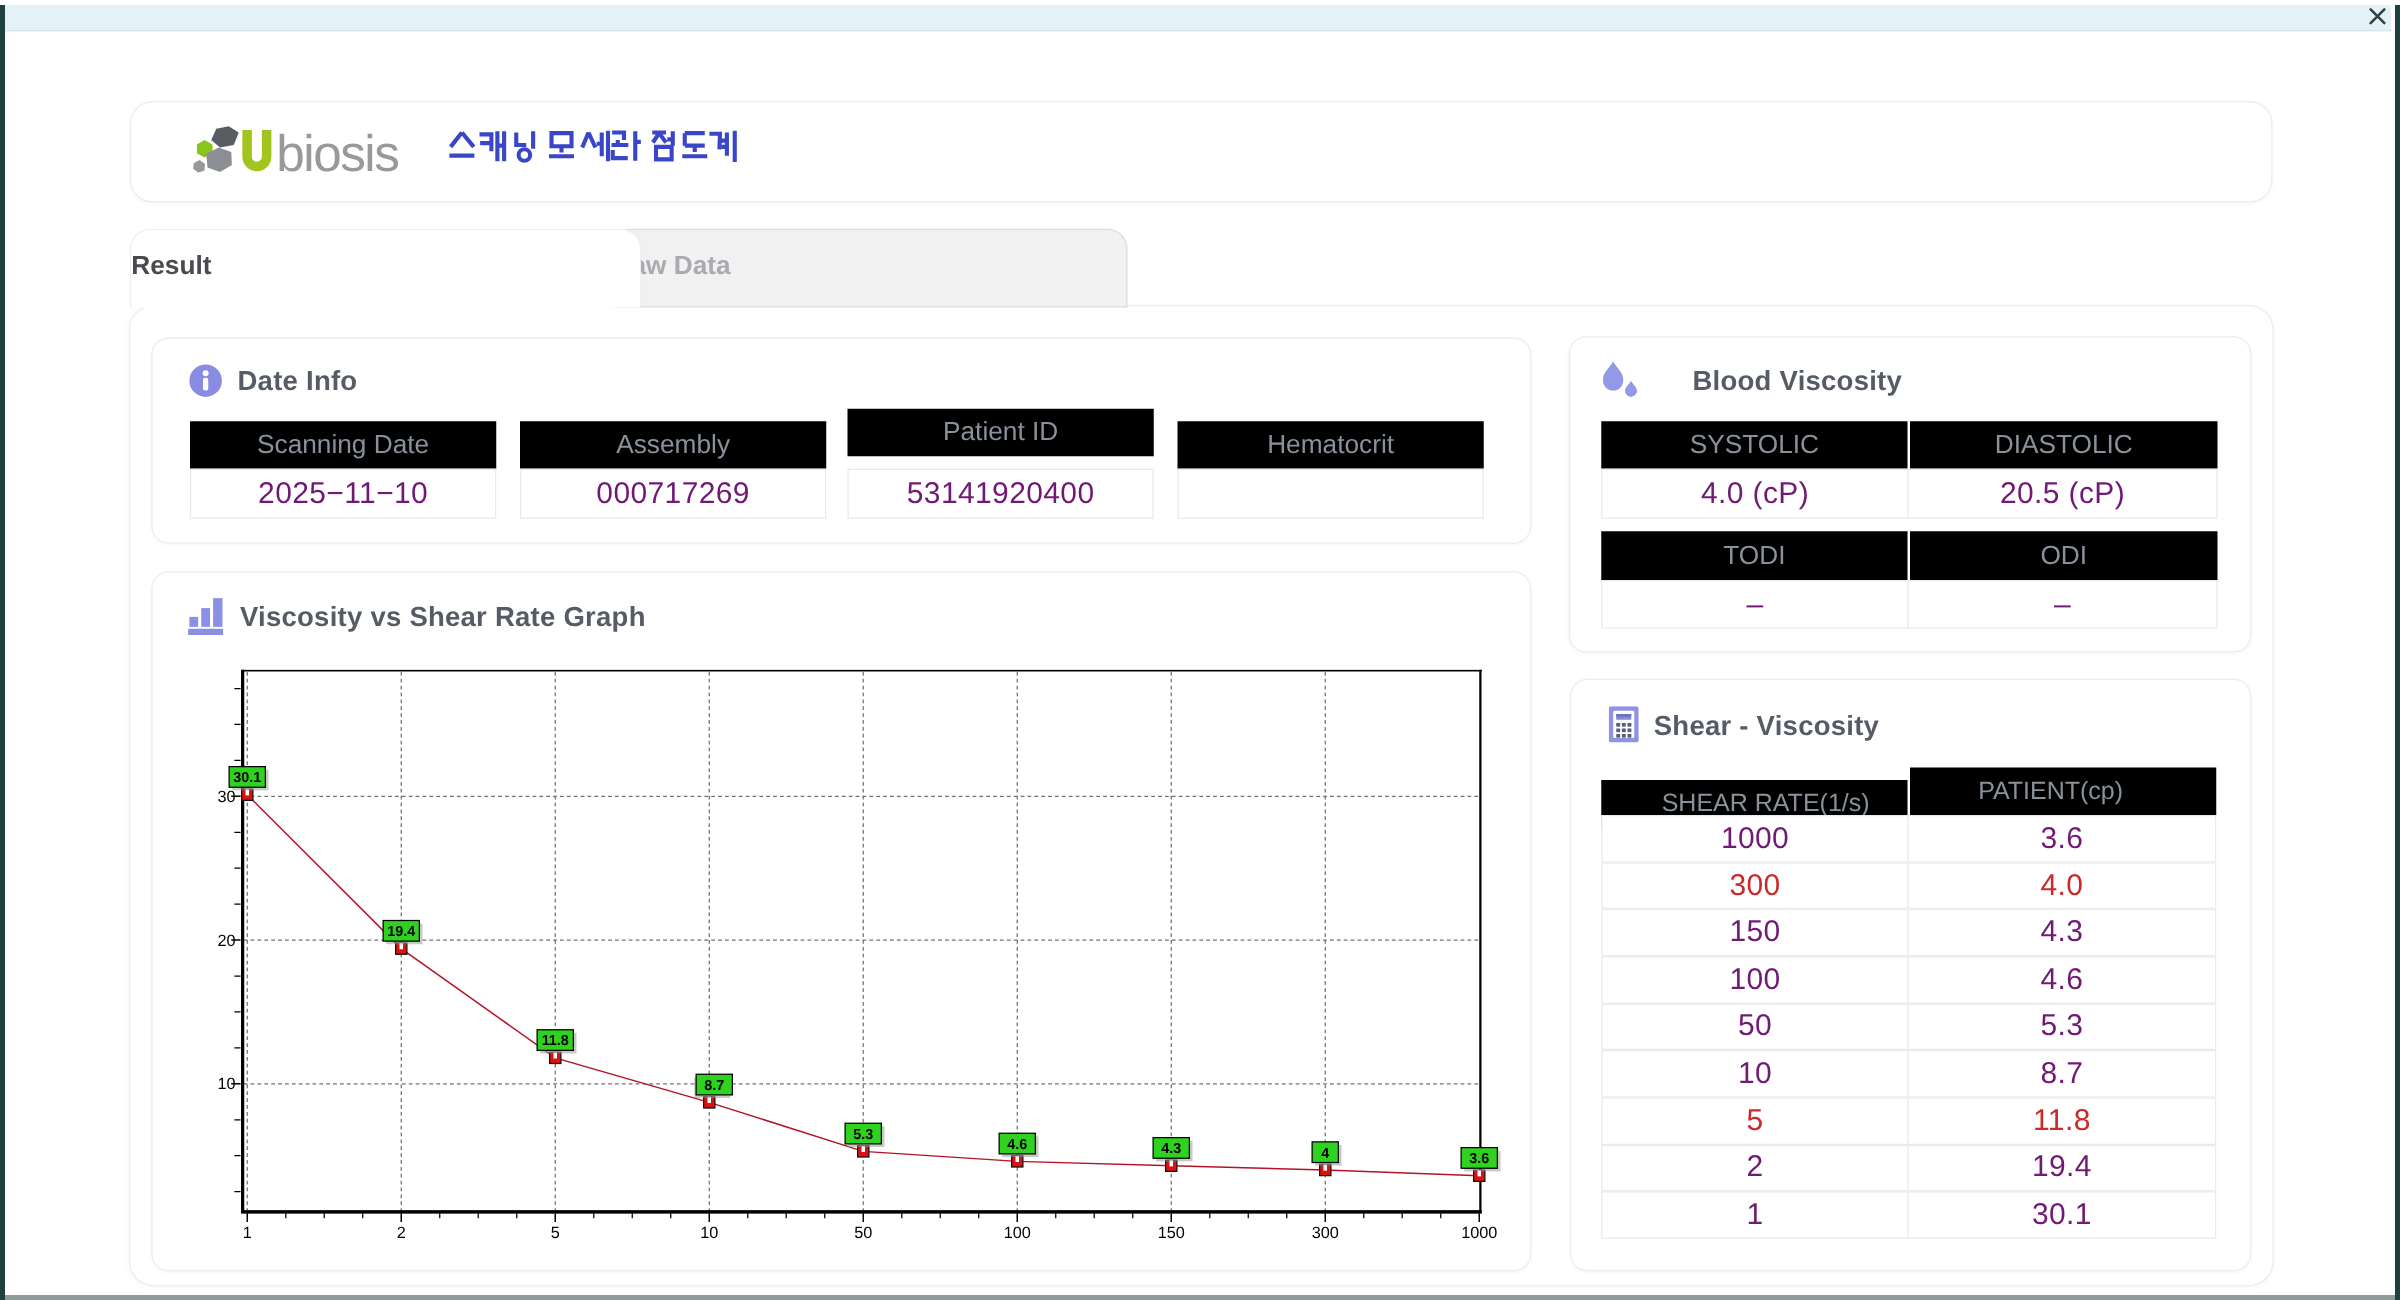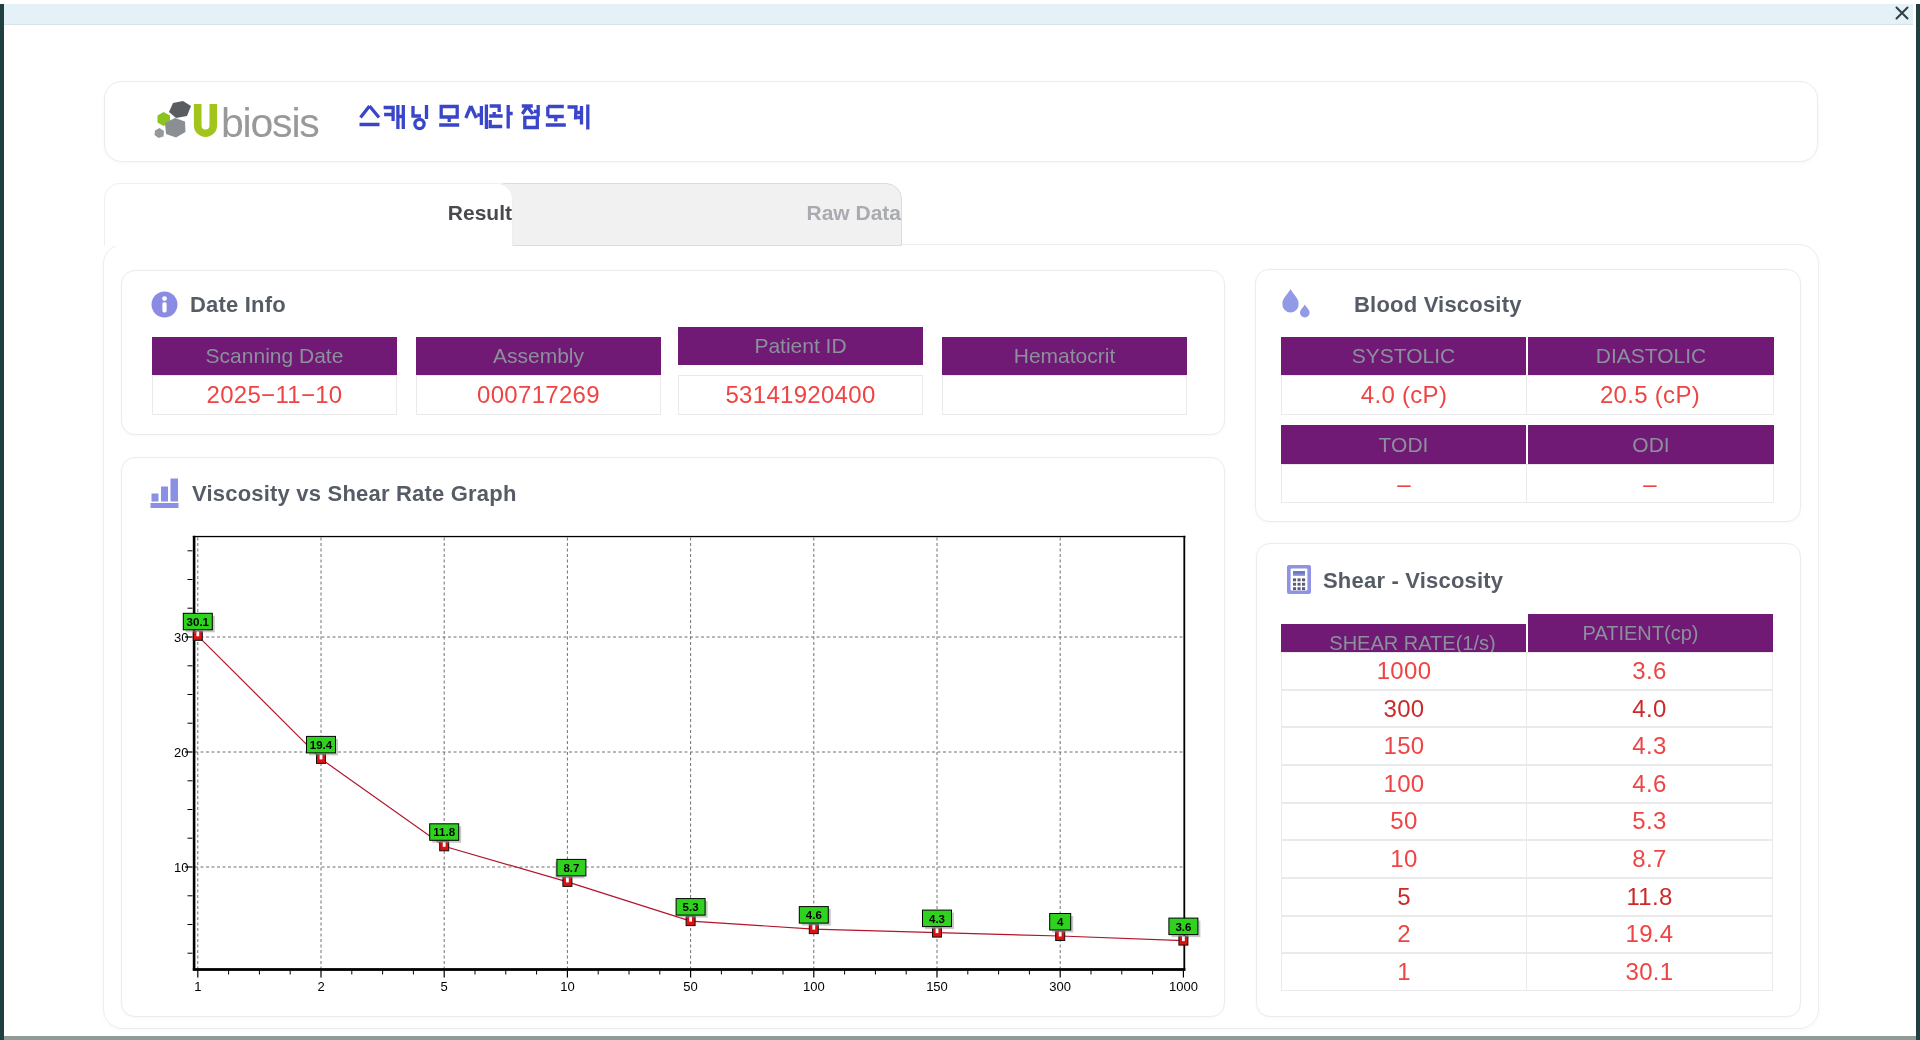--- a/index.html
+++ b/index.html
@@ -7,35 +7,35 @@
 .abs{position:absolute;}
 
 #edgeL{left:0;top:4px;width:4px;height:1036px;background:#20403f;}
 #edgeR{left:1916px;top:4px;width:4px;height:1036px;background:#20403f;}
 #titlebar{left:4px;top:4px;width:1909px;height:20px;background:#e4f1f7;border-bottom:1px solid #d8e4e9;}
 #bottombar{left:4px;top:1036px;width:1912px;height:4px;background:#8e9b99;}
 #closex{left:1894px;top:5px;width:16px;height:16px;}
 
 #headercard{left:104px;top:81px;width:1712px;height:79px;background:#fff;border:1px solid #ebebee;border-radius:18px;box-shadow:0 1px 4px rgba(0,0,0,0.03);}
 
-.tab{top:183px;height:61px;text-align:right;font-weight:bold;font-size:21px;line-height:58px;border-radius:16px 16px 0 0;}
+.tab{top:183px;height:61px;text-align:left;font-weight:bold;font-size:21px;line-height:58px;border-radius:16px 16px 0 0;}
 #tabResult{left:104px;width:407px;background:#fff;border:1px solid #efeff1;border-bottom:none;color:#4a4a4e;z-index:3;height:62px;}
 #tabRaw{left:489px;width:411px;background:#f1f1f2;border:1px solid #dcdcde;color:#a9abb0;z-index:2;}
 
 #panel{left:103px;top:244px;width:1714px;height:783px;background:#fff;border:1px solid #ededef;border-radius:20px;box-shadow:0 1px 5px rgba(0,0,0,0.03);}
 
 .card{background:#fff;border:1px solid #ececee;border-radius:14px;box-shadow:0 1px 3px rgba(0,0,0,0.03);}
 #cardFile{left:121px;top:270px;width:1102px;height:163px;}
 #cardGraph{left:121px;top:457px;width:1102px;height:558px;}
 #cardBlood{left:1255px;top:269px;width:544px;height:251px;}
 #cardShear{left:1256px;top:543px;width:543px;height:472px;}
 .cardtitle{font-weight:bold;font-size:22px;color:#565c66;letter-spacing:0.2px;}
 
-.th{background:#701a75;color:#8a919b;font-size:21px;text-align:center;}
-.tv{background:#fff;border:1px solid #eaeaec;color:#ef4444;font-size:24px;text-align:center;letter-spacing:0.3px;}
+.th{background:#000000;color:#8a919b;font-size:21px;text-align:center;}
+.tv{background:#fff;border:1px solid #eaeaec;color:#701a75;font-size:24px;text-align:center;letter-spacing:0.3px;}
 
 .cell{position:absolute;display:flex;align-items:center;justify-content:center;box-sizing:border-box;}
 .red{color:#cb2a2a !important;}
 </style>
 </head>
 <body>
 <div id="edgeL" class="abs"></div>
 <div id="titlebar" class="abs"></div>
 <div id="bottombar" class="abs"></div>
 <div id="edgeR" class="abs"></div>

